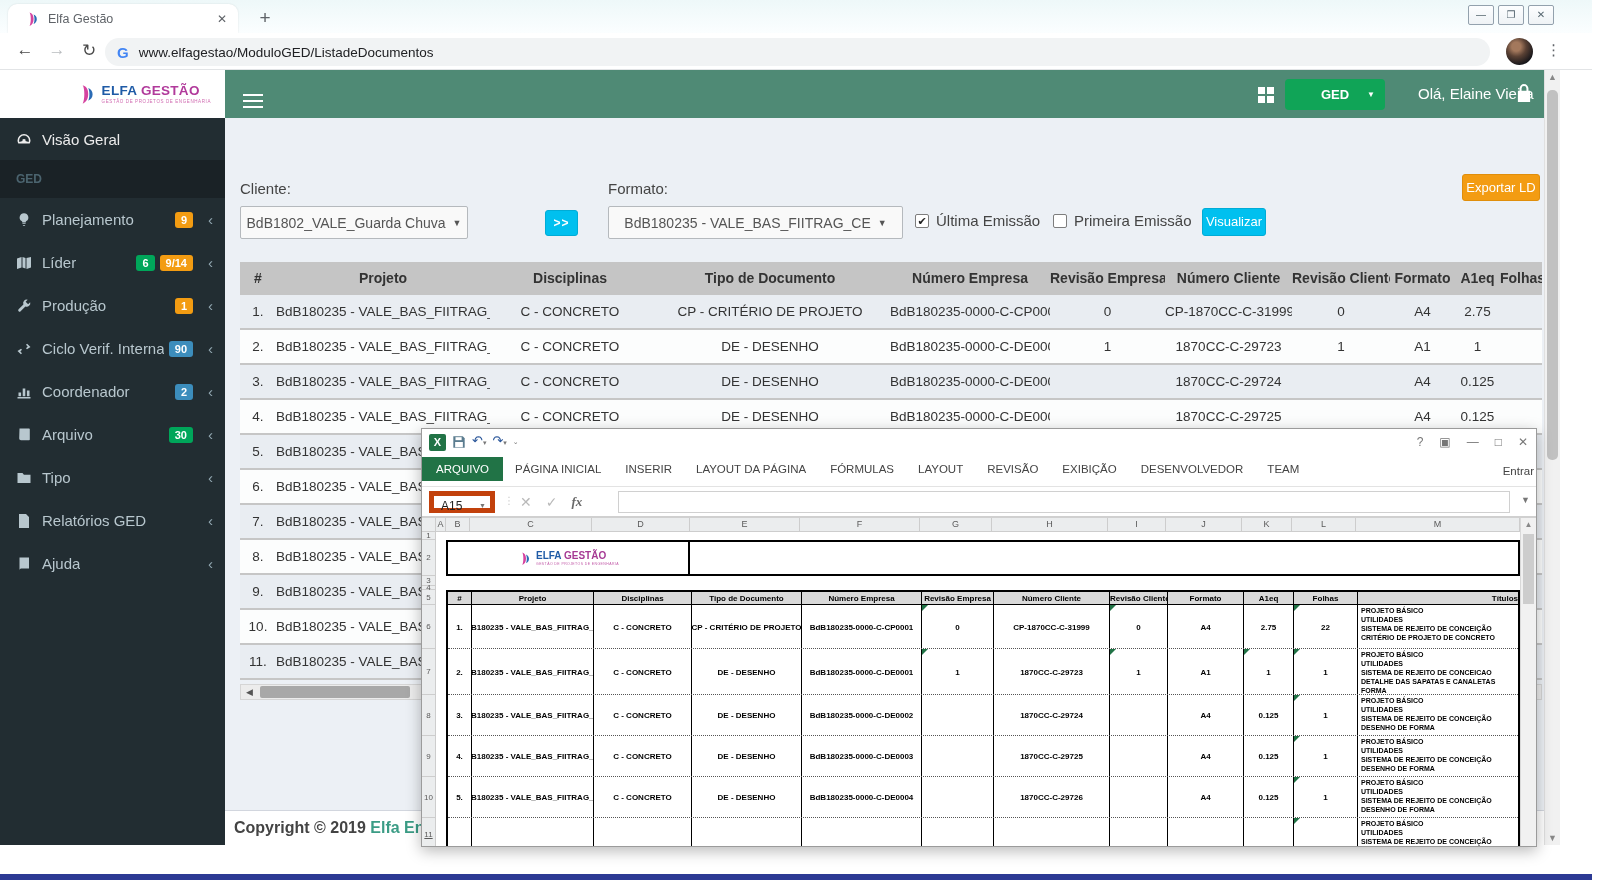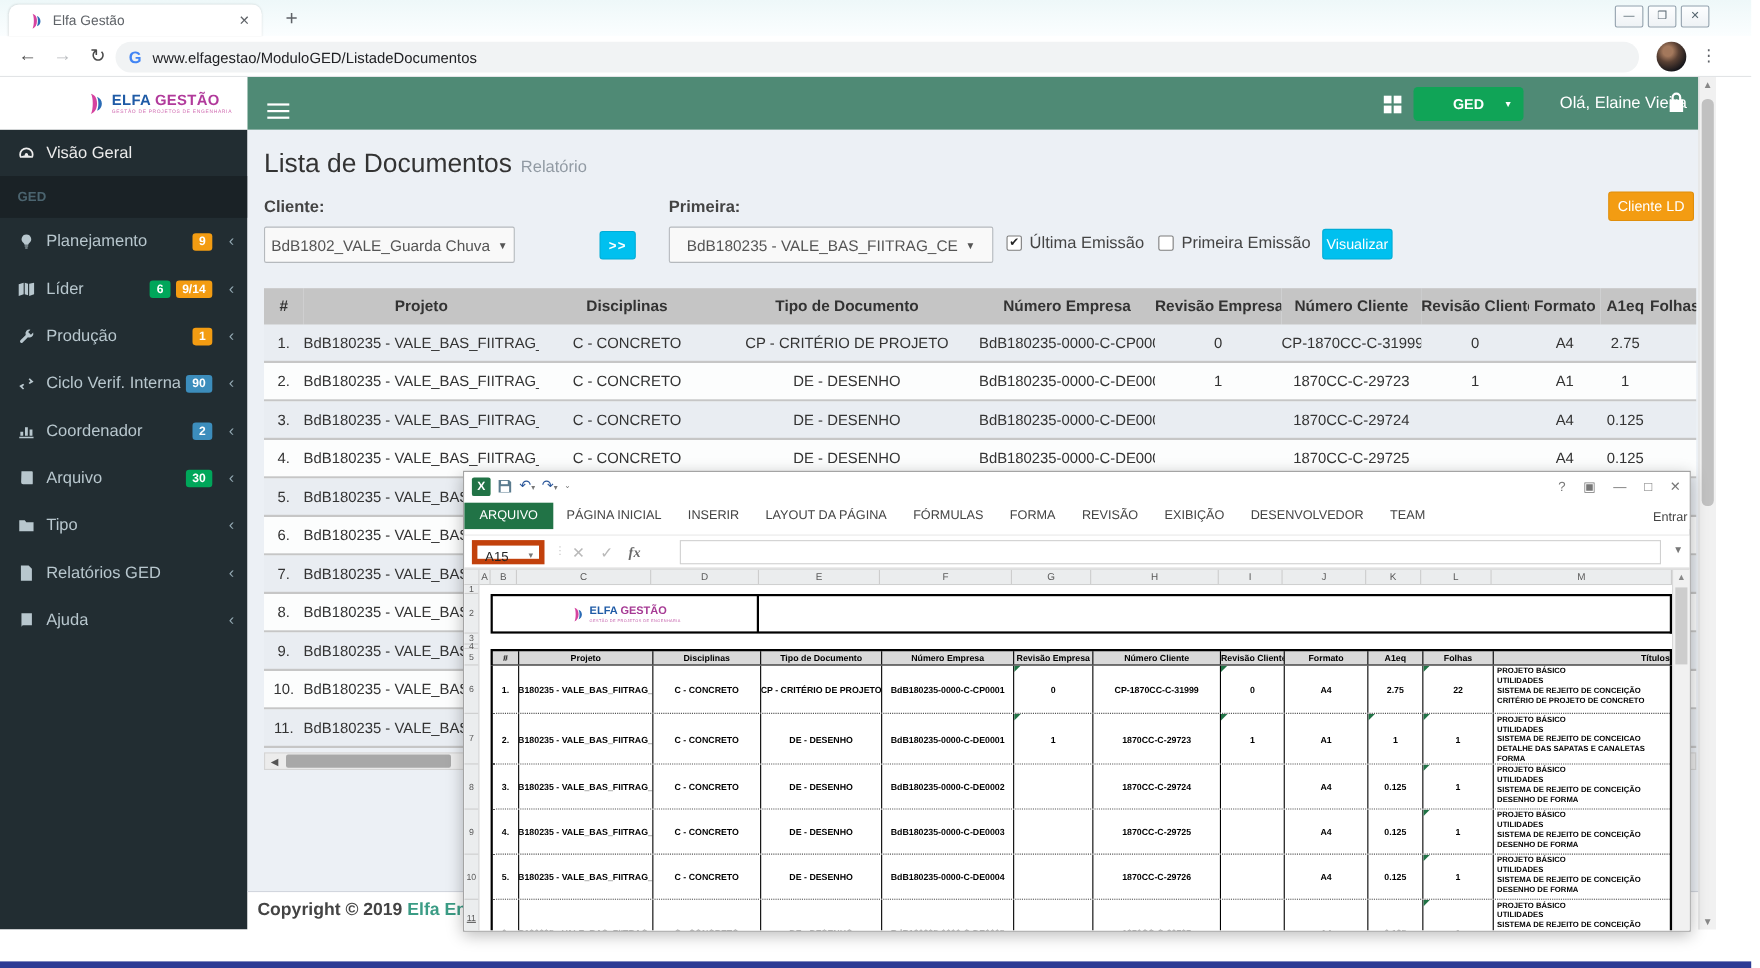--- a/index.html
+++ b/index.html
@@ -50,21 +50,21 @@
   .side-label{white-space:nowrap;overflow:hidden}
   .side-sp{flex:1}
   .badge{font-size:11px;font-weight:bold;color:#fff;border-radius:3px;padding:2px 6px;margin-left:5px}
   .chev{width:14px;text-align:right;color:#93a8b2;font-size:15px;margin-left:6px}
 
   
   .content{position:absolute;left:225px;top:118px;width:1319px;height:692px;background:#ecf0f5}
   .pg-title{position:absolute;left:15px;top:17px;font-size:24px;color:#333;font-weight:400}
   .pg-sub{font-size:15px;color:#919aa3;margin-left:8px;font-weight:400}
   .btn-export{position:absolute;left:1237px;top:56px;width:78px;height:27px;background:#f39c12;border:1px solid #e08e0b;border-radius:3px;color:#fff;font-size:13px;text-align:center;line-height:25px}
-  .flabel{position:absolute;top:62px;font-size:15px;font-weight:bold;color:#444}
+  .flabel{position:absolute;top:62px;font-size:15px;font-weight:normal;color:#444}
   .select{position:absolute;top:88px;height:33px;background:#f9f9f9;border:1px solid #b5b9bd;border-radius:2px;color:#555;font-size:14px;display:flex;align-items:center;justify-content:center;white-space:nowrap}
   .select .caret{font-size:9px;margin-left:7px;color:#555}
   .btn-cyan{background:#00c0ef;border:1px solid #00acd6;border-radius:3px;color:#fff;text-align:center}
   .btn-transfer{position:absolute;left:320px;top:92px;width:33px;height:26px;font-size:12px;font-weight:bold;line-height:24px;letter-spacing:1px}
   .btn-visualizar{position:absolute;left:977px;top:90px;width:64px;height:28px;font-size:13px;line-height:26px}
   .checkwrap{position:absolute;top:94px;display:flex;align-items:center}
   .cb{width:14px;height:14px;background:#fff;border:1px solid #7d7d7d;border-radius:2px;margin-right:7px;font-size:11px;line-height:13px;text-align:center;color:#222}
   .cb.on::after{content:"✔"}
   .cklabel{font-size:15px;color:#444}
 
@@ -316,25 +316,24 @@
             </svg>
           </div>
           <div class="side-label">Ajuda</div>
           <div class="side-sp"></div>
           <div class="chev">‹</div>
         </div>
       </div>
   </div>
 
   <div class="content">
-    <div class="pg-title"><span>Lista de Documentos</span><span class="pg-sub">Relatório</span></div>
-    <div class="btn-export">Cliente LD</div>
+    <div class="btn-export">Exportar LD</div>
 
     <div class="flabel" style="left:15px">Cliente:</div>
-    <div class="flabel" style="left:383px">Primeira:</div>
+    <div class="flabel" style="left:383px">Formato:</div>
 
     <div class="select" style="left:15px;width:228px">
       <span>BdB1802_VALE_Guarda Chuva</span>
         <span class="caret">▼</span>
     </div>
     <div class="btn-transfer btn-cyan">&gt;&gt;</div>
     <div class="select" style="left:383px;width:295px">
       <span>BdB180235 - VALE_BAS_FIITRAG_CE</span>
         <span class="caret">▼</span>
     </div>
@@ -550,21 +549,21 @@
         <span>□</span>
         <span>✕</span>
       </div>
     </div>
     <div class="xl-ribbonrow" id="xl-ribbon">
       <span class="xtab active">ARQUIVO</span>
         <span class="xtab">PÁGINA INICIAL</span>
         <span class="xtab">INSERIR</span>
         <span class="xtab">LAYOUT DA PÁGINA</span>
         <span class="xtab">FÓRMULAS</span>
-        <span class="xtab">FORMA</span>
+        <span class="xtab">LAYOUT</span>
         <span class="xtab">REVISÃO</span>
         <span class="xtab">EXIBIÇÃO</span>
         <span class="xtab">DESENVOLVEDOR</span>
         <span class="xtab">TEAM</span>
         <span class="xl-signin">Entrar</span>
     </div>
     <div class="xl-gap"></div>
     <div class="xl-formula">
       <div class="xl-namebox"><span>A15</span><span class="caret">▼</span></div>
       <div class="xl-fdots">⋮</div>

